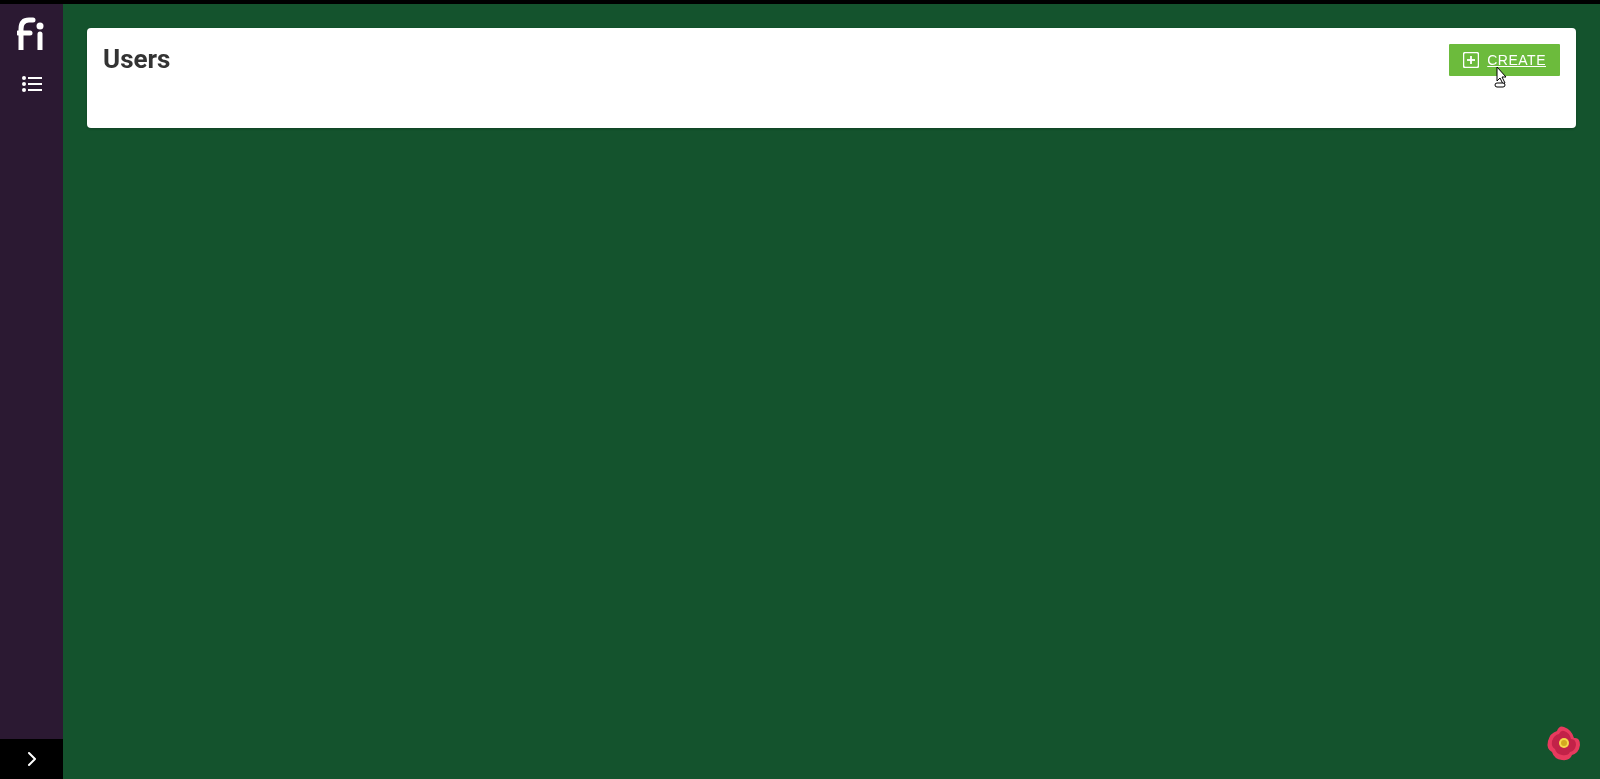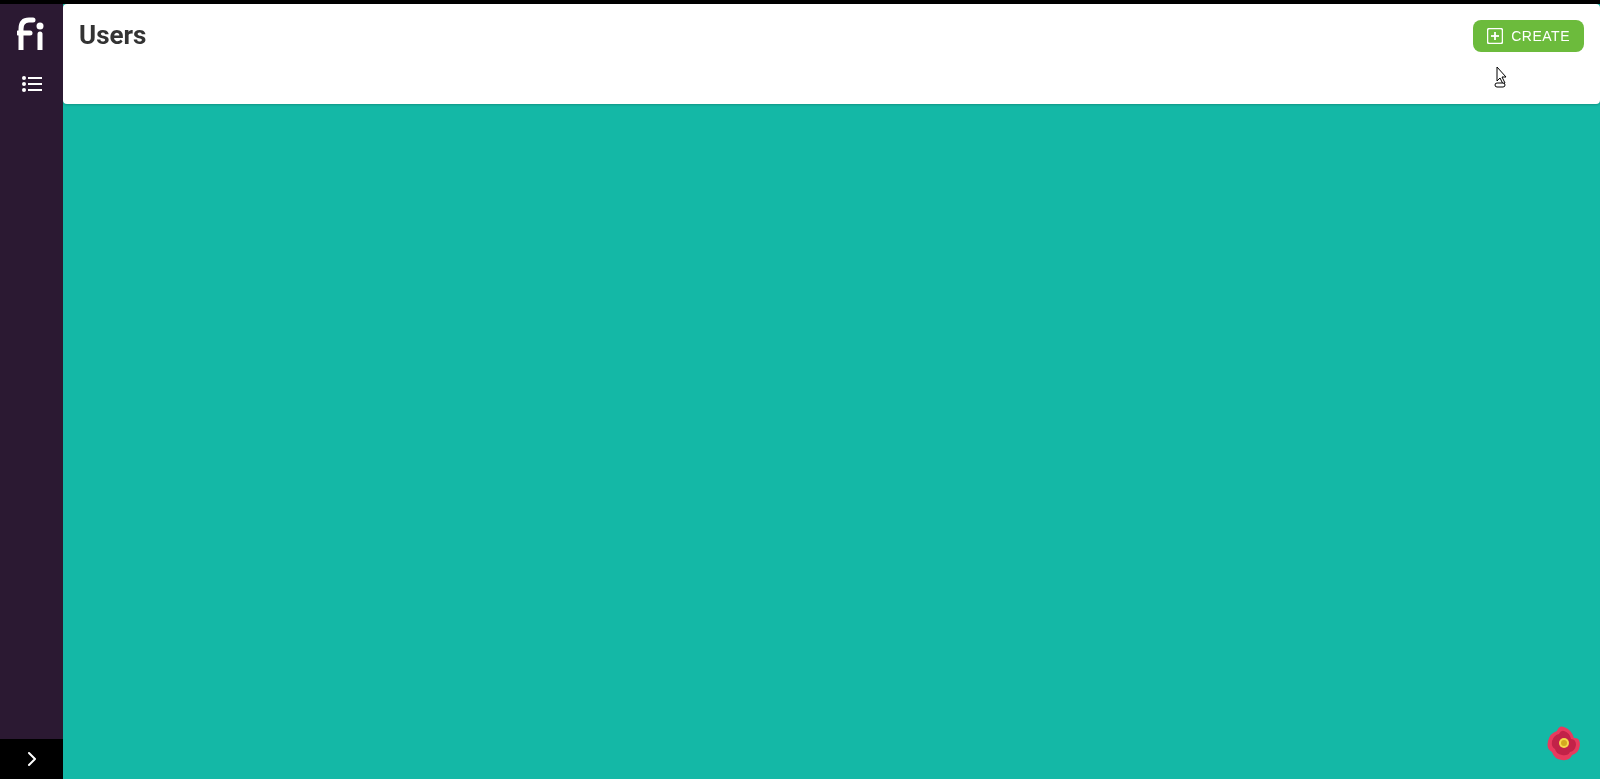--- a/index.html
+++ b/index.html
@@ -51,21 +51,22 @@
       width: 63px;
       height: 40px;
       background: #000;
       display: flex;
       justify-content: center;
       align-items: center;
       cursor: pointer;
     }
     .main-area {
       flex: 1;
-      background: #14b8a6;
+      background: #14532d;
+      padding: 24px;
       overflow: auto;
     }
     .card {
       background: #fff;
       border-radius: 4px;
       box-shadow: 0 1px 3px rgba(0,0,0,0.08), 0 1px 2px rgba(0,0,0,0.12);
       padding: 16px;
       min-height: 100px;
       display: flex;
       flex-direction: column;
@@ -77,30 +78,31 @@
     }
     .page-title {
       font-size: 26px;
       font-weight: 700;
       color: #333;
     }
     .create-button {
       background: #6cbb3c;
       color: #fff;
       border: none;
-      border-radius: 8px;
+      border-radius: 1px;
       padding: 8px 14px;
       font-size: 14px;
       font-weight: 500;
       letter-spacing: 0.5px;
       cursor: pointer;
       display: flex;
       align-items: center;
       gap: 8px;
       text-transform: uppercase;
+      text-decoration: underline;
     }
     .plus-icon-box {
       display: inline-flex;
       align-items: center;
       justify-content: center;
     }
     .floating-badge {
       position: absolute;
       bottom: 16px;
       right: 16px;

